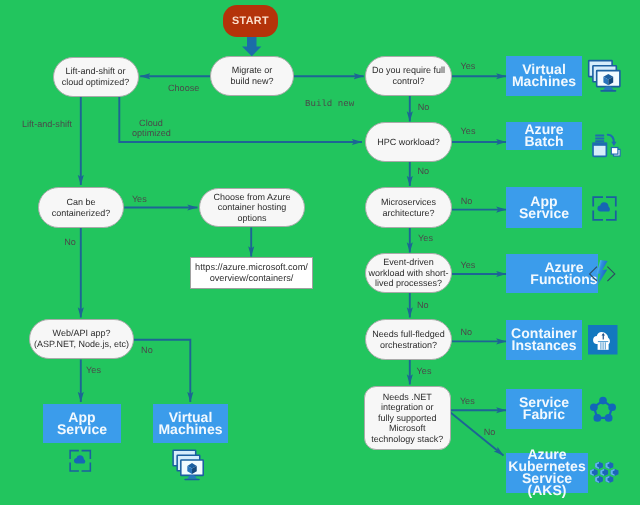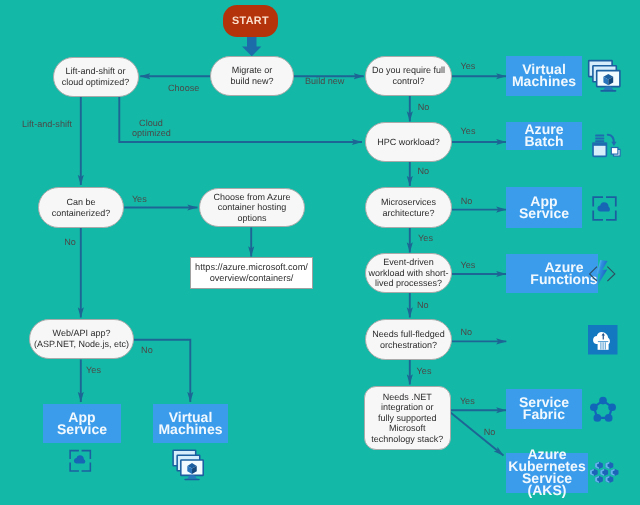--- a/index.html
+++ b/index.html
@@ -1,21 +1,21 @@
 <!DOCTYPE html>
 <html><head>
 <meta charset="utf-8">
 <title>Azure compute decision tree</title>
 <style>
   html,body{margin:0;padding:0;background:#fff;}
   body{width:640px;height:505px;overflow:hidden;
        font-family:"Liberation Sans","DejaVu Sans",sans-serif;
        -webkit-font-smoothing:antialiased;
        text-rendering:geometricPrecision;}
-  #canvas{position:relative;width:640px;height:505px;background:#14b8a6;}
+  #canvas{position:relative;width:640px;height:505px;background:#22c55e;}
   svg.layer{position:absolute;left:0;top:0;width:640px;height:505px;
             pointer-events:none;}
   .node{position:absolute;box-sizing:border-box;display:flex;align-items:center;
         justify-content:center;text-align:center;white-space:pre-line;}
   .decision{background:#f7f7f7;border:1px solid #aaaaaa;color:#2c2c2c;
             font-size:9px;line-height:10.6px;}
   .product{background:#3b9ceb;color:#f2f9fe;font-weight:bold;font-size:14px;
            line-height:11.8px;letter-spacing:.05px;}
   .urlbox{background:#ffffff;border:1px solid #a0a0a0;color:#2c2c2c;
           font-size:9.2px;line-height:11px;}
@@ -123,29 +123,31 @@
 (ASP.NET, Node.js, etc)</div>
 
 <div class="node urlbox" style="left:190px;top:257px;width:123px;height:32px;">https://azure.microsoft.com/
 overview/containers/</div>
 
 <div class="node product" style="left:506px;top:56px;width:76px;height:40px;">Virtual
 Machines</div>
 <div class="node product" style="left:506px;top:122px;width:76px;height:28px;">Azure Batch</div>
 <div class="node product" style="left:506px;top:187px;width:76px;height:41px;">App Service</div>
 <div class="node product" style="left:506px;top:254px;width:92px;height:39px;padding-left:24px;">Azure Functions</div>
+<div class="node product" style="left:506px;top:320px;width:76px;height:40px;">Container
+Instances</div>
 <div class="node product" style="left:506px;top:389px;width:76px;height:40px;">Service Fabric</div>
 <div class="node product" style="left:506px;top:453px;width:82px;height:40px;">Azure Kubernetes
 Service (AKS)</div>
 <div class="node product" style="left:43px;top:404px;width:78px;height:39px;">App Service</div>
 <div class="node product" style="left:153px;top:404px;width:75px;height:39px;">Virtual
 Machines</div>
 
 <div class="lbl" style="left:168px;top:83px;">Choose</div>
-<div class="lbl" style="left:305px;top:76px;">Build new</div>
+<div class="lbl" style="left:305px;top:99px;font-family:Liberation Mono, monospace;">Build new</div>
 <div class="lbl" style="left:22px;top:119px;">Lift-and-shift</div>
 <div class="lbl" style="left:132px;top:118px;width:38px;text-align:center;">Cloud
 optimized</div>
 <div class="lbl" style="left:460.5px;top:60.7px;">Yes</div>
 <div class="lbl" style="left:417.7px;top:102.1px;">No</div>
 <div class="lbl" style="left:460.6px;top:126.1px;">Yes</div>
 <div class="lbl" style="left:417.4px;top:166.4px;">No</div>
 <div class="lbl" style="left:460.8px;top:195.8px;">No</div>
 <div class="lbl" style="left:418.1px;top:233.2px;">Yes</div>
 <div class="lbl" style="left:460.5px;top:259.6px;">Yes</div>

